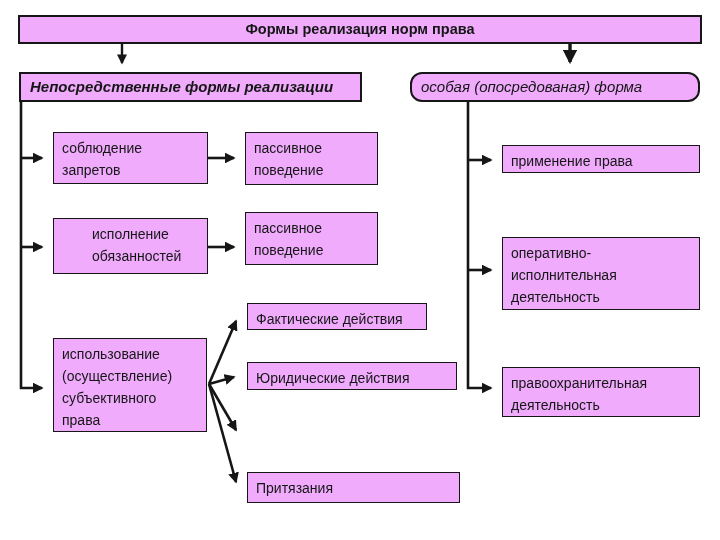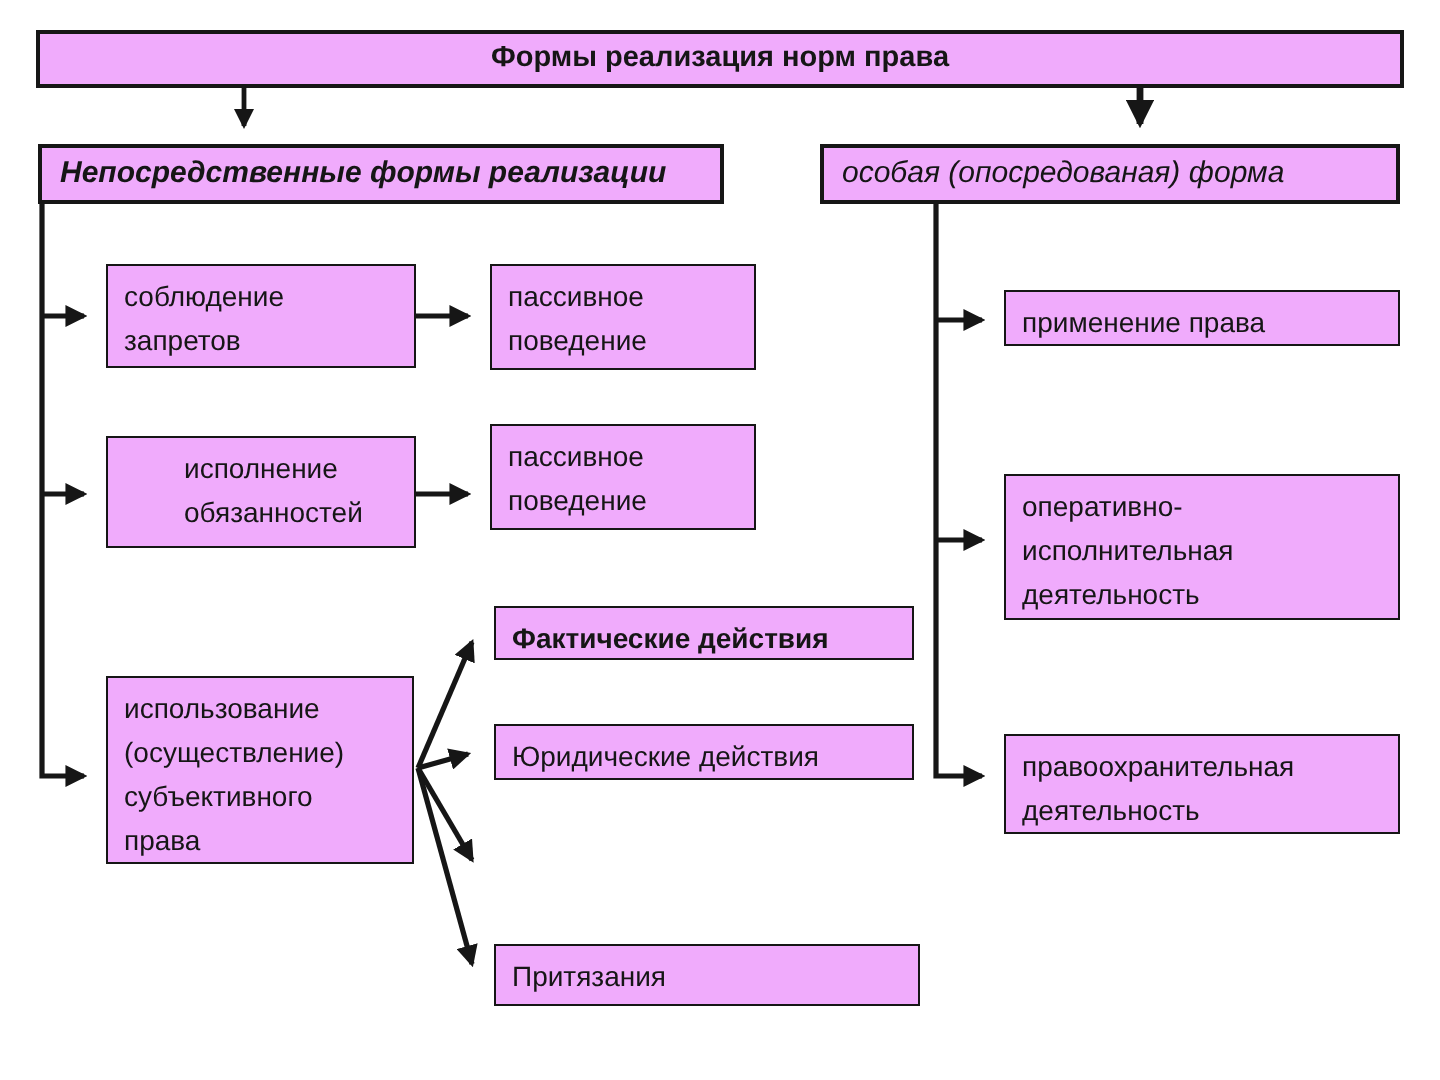--- a/index.html
+++ b/index.html
@@ -78,40 +78,40 @@
 
     <path d="M468,102 V388 H491" stroke="#161616" stroke-width="2.6" marker-end="url(#arw)"></path>
     <path d="M468,160 H491" stroke="#161616" stroke-width="2.6" marker-end="url(#arw)"></path>
     <path d="M468,270 H491" stroke="#161616" stroke-width="2.6" marker-end="url(#arw)"></path>
   </svg>
 
   <div class="box title-box" style="left:18px; top:15px; width:684px; height:29px;">Формы реализация норм права</div>
 
   <div class="box header-box bold" style="left:19px; top:72px; width:343px; height:30px;">Непосредственные формы реализации</div>
 
-  <div class="box header-box" style="left:410px; top:72px; width:290px; height:30px;">особая (опосредованая) форма</div>
+  <div class="box header-box" style="left:410px; top:72px; width:290px; height:30px;border-radius:12px;">особая (опосредованая) форма</div>
 
   <div class="box node" style="left:53px; top:132px; width:155px; height:52px;">соблюдение
 запретов</div>
 
   <div class="box node" style="left:245px; top:132px; width:133px; height:53px;">пассивное
 поведение</div>
 
   <div class="box node" style="left:53px; top:218px; width:155px; height:56px;padding-left:38px;">исполнение
 обязанностей</div>
 
   <div class="box node" style="left:245px; top:212px; width:133px; height:53px;">пассивное
 поведение</div>
 
   <div class="box node" style="left:53px; top:338px; width:154px; height:94px;">использование
 (осуществление)
 субъективного
 права</div>
 
-  <div class="box node" style="left:247px; top:303px; width:210px; height:27px;font-weight:bold;">Фактические действия</div>
+  <div class="box node" style="left:247px; top:303px; width:180px; height:27px;">Фактические действия</div>
 
   <div class="box node" style="left:247px; top:362px; width:210px; height:28px;">Юридические действия</div>
 
 
   <div class="box node" style="left:247px; top:472px; width:213px; height:31px;">Притязания</div>
 
   <div class="box node" style="left:502px; top:145px; width:198px; height:28px;">применение права</div>
 
   <div class="box node" style="left:502px; top:237px; width:198px; height:73px;">оперативно-
 исполнительная

